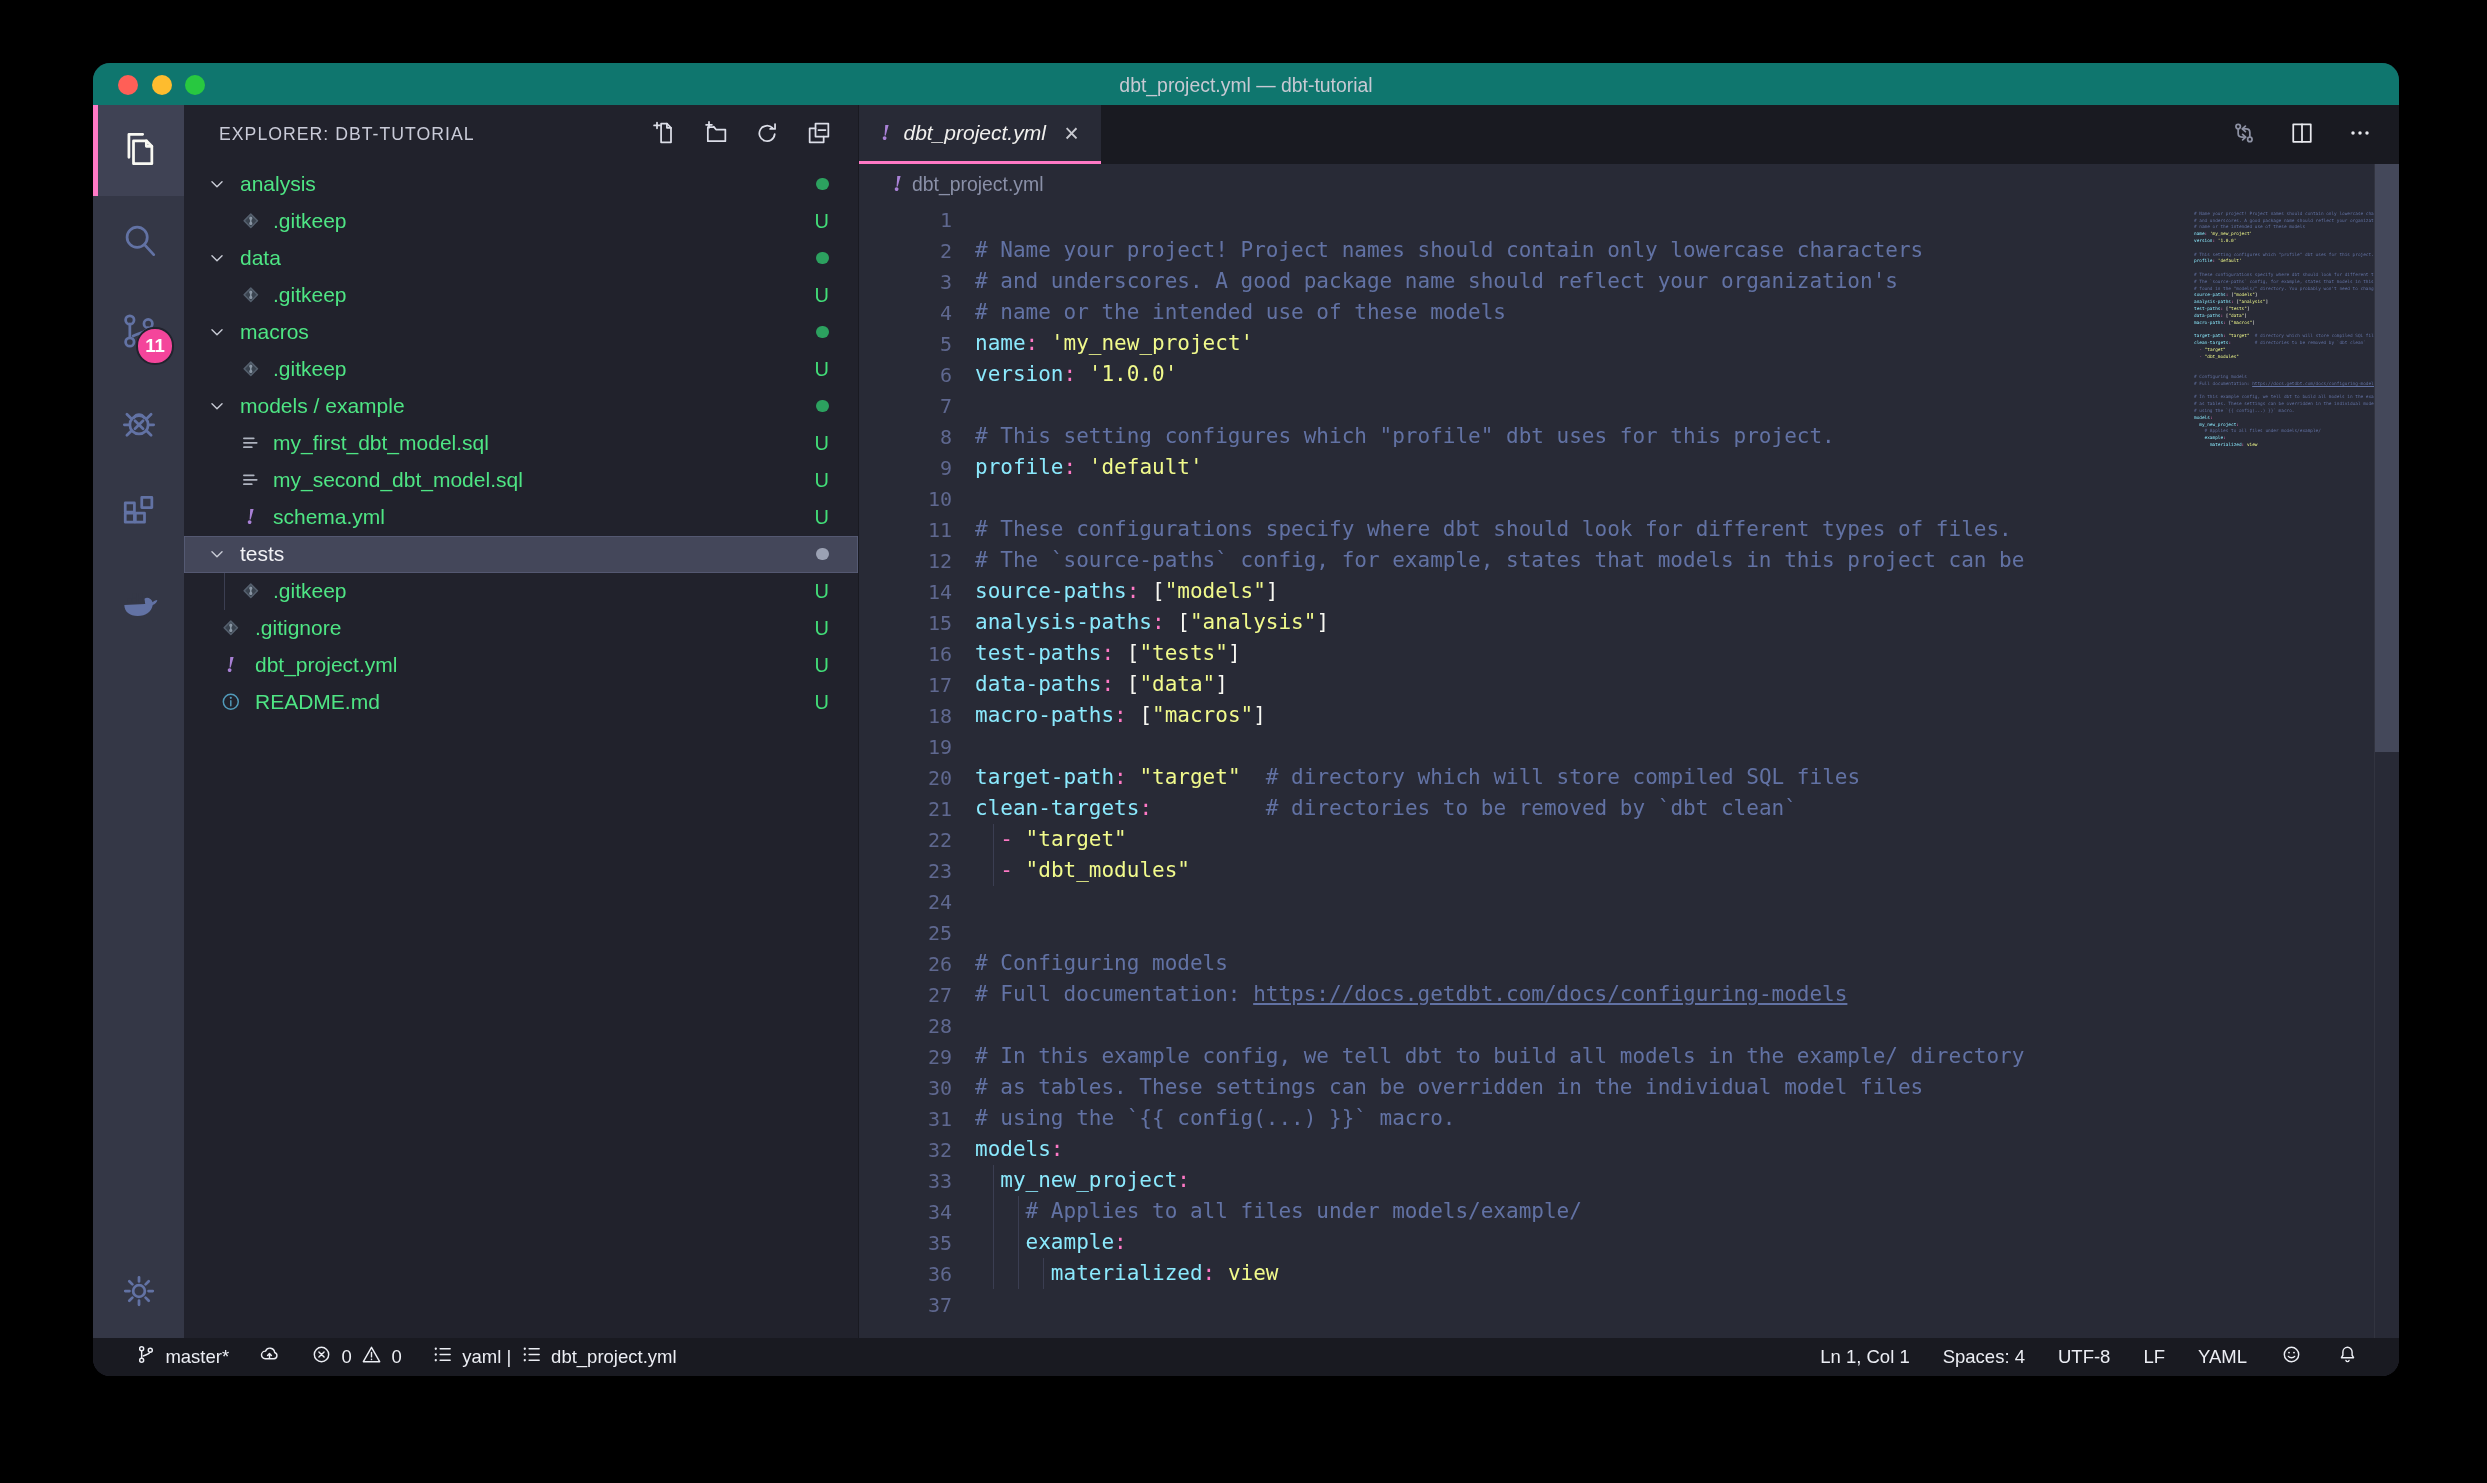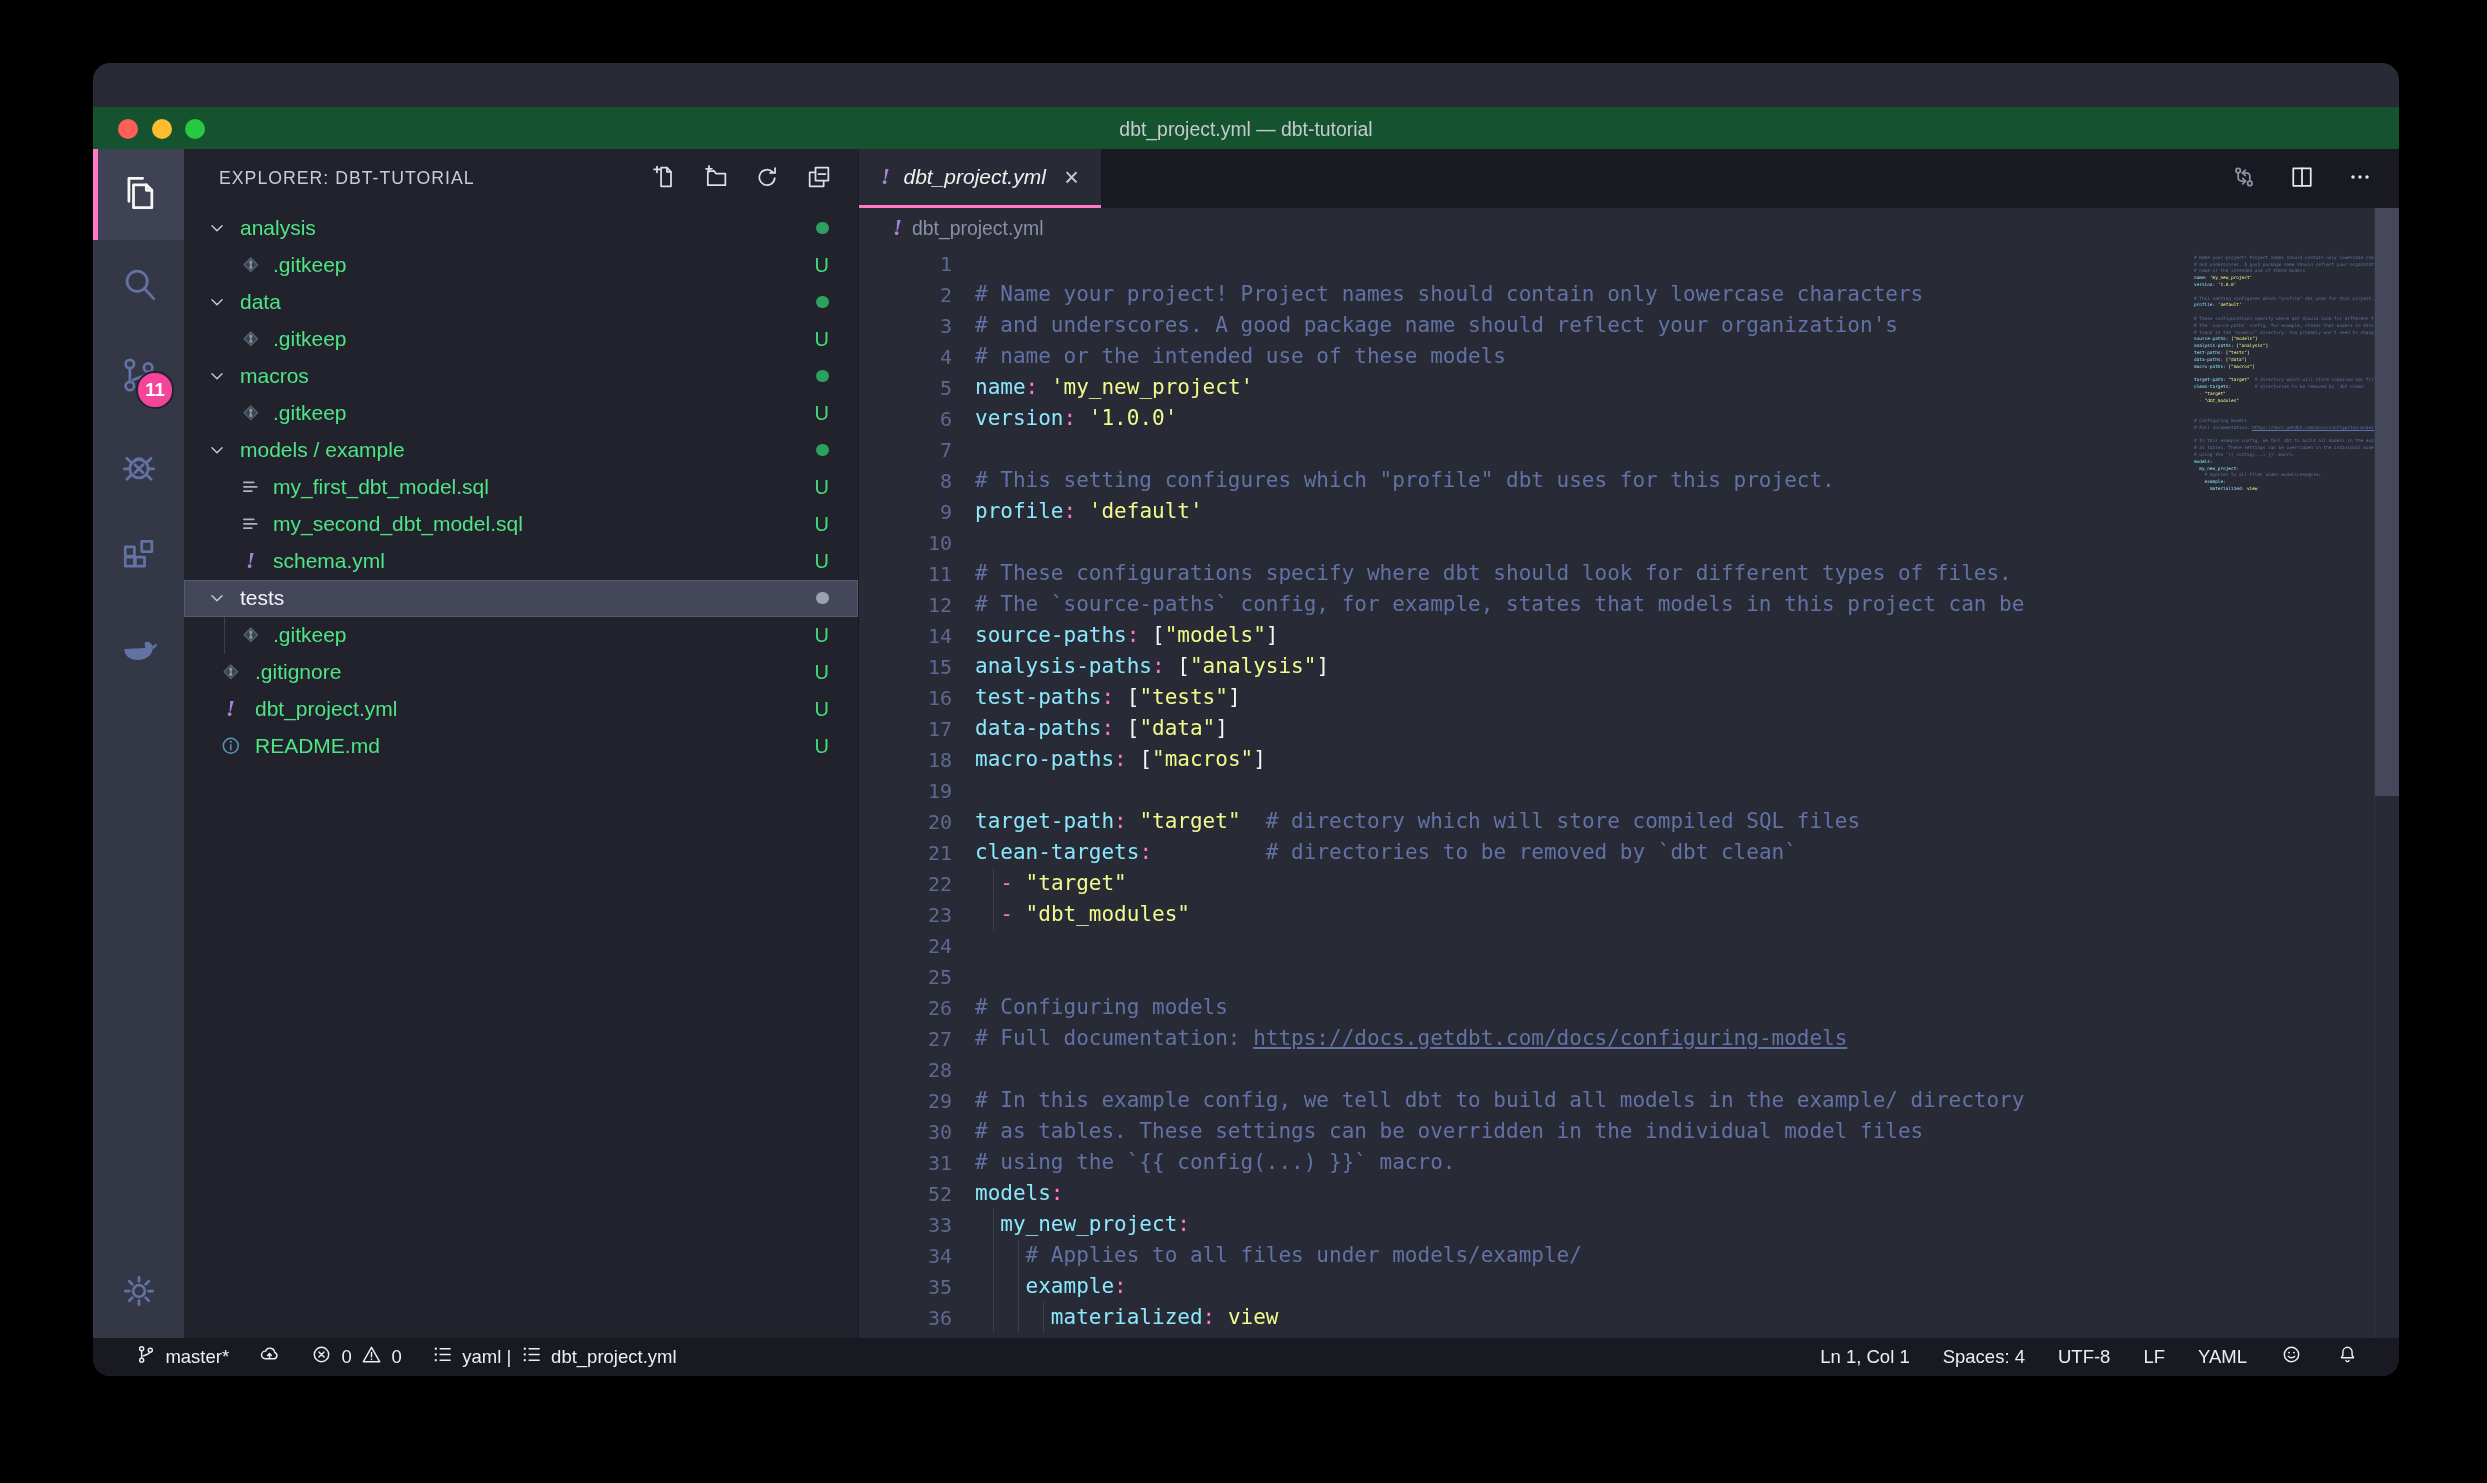--- a/index.html
+++ b/index.html
@@ -1,20 +1,20 @@
 <!DOCTYPE html>
 <html style="font-size:13.5px"><head>
 <meta charset="utf-8">
 <style>
   html,body{margin:0;padding:0;background:#000;width:2487px;height:1484px;overflow:hidden;
     font-family:"Liberation Sans",sans-serif;-webkit-font-smoothing:antialiased;}
   #window{position:absolute;left:93px;top:63px;width:2306px;height:1313px;background:#282a36;
     border-radius:17px;overflow:hidden;box-shadow:0 34px 101px rgba(0,0,0,.8);display:flex;flex-direction:column;}
   
-  #titlebar{height:42px;background:#14532d;position:relative;flex:0 0 auto;margin-top:44px;}
+  #titlebar{height:42px;background:#0f766e;position:relative;flex:0 0 auto;}
   .lights{position:absolute;left:25px;top:11.8px;display:flex;gap:13.5px;}
   .light{width:20px;height:20px;border-radius:50%;}
   #win-title{position:absolute;left:0;right:0;top:0;height:42px;line-height:44px;text-align:center;
     color:#c7c9d3;font-size:19.4px;}
   
   #main{flex:1 1 auto;display:flex;min-height:0;}
   
   #activitybar{width:91px;background:#343746;display:flex;flex-direction:column;flex:0 0 auto;}
   .act-item{height:91px;display:flex;align-items:center;justify-content:center;position:relative;color:#6272a4;cursor:pointer;}
   .act-item.active{background:#3f4254;color:#f8f8f2;}
@@ -386,21 +386,21 @@
           <div class="cline"><span class="lnum">22</span><span class="ctext"><span class="iguide" style="left:17.7px"></span><span class="t-w">  </span><span class="t-p">- </span><span class="t-s">"target"</span></span></div>
           <div class="cline"><span class="lnum">23</span><span class="ctext"><span class="iguide" style="left:17.7px"></span><span class="t-w">  </span><span class="t-p">- </span><span class="t-s">"dbt_modules"</span></span></div>
           <div class="cline"><span class="lnum">24</span><span class="ctext"></span></div>
           <div class="cline"><span class="lnum">25</span><span class="ctext"></span></div>
           <div class="cline"><span class="lnum">26</span><span class="ctext"><span class="t-c"># Configuring models</span></span></div>
           <div class="cline"><span class="lnum">27</span><span class="ctext"><span class="t-c"># Full documentation: </span><span class="t-u">https://docs.getdbt.com/docs/configuring-models</span></span></div>
           <div class="cline"><span class="lnum">28</span><span class="ctext"></span></div>
           <div class="cline"><span class="lnum">29</span><span class="ctext"><span class="t-c"># In this example config, we tell dbt to build all models in the example/ directory</span></span></div>
           <div class="cline"><span class="lnum">30</span><span class="ctext"><span class="t-c"># as tables. These settings can be overridden in the individual model files</span></span></div>
           <div class="cline"><span class="lnum">31</span><span class="ctext"><span class="t-c"># using the `{{ config(...) }}` macro.</span></span></div>
-          <div class="cline"><span class="lnum">52</span><span class="ctext"><span class="t-k">models</span><span class="t-p">:</span></span></div>
+          <div class="cline"><span class="lnum">32</span><span class="ctext"><span class="t-k">models</span><span class="t-p">:</span></span></div>
           <div class="cline"><span class="lnum">33</span><span class="ctext"><span class="iguide" style="left:17.7px"></span><span class="t-w">  </span><span class="t-k">my_new_project</span><span class="t-p">:</span></span></div>
           <div class="cline"><span class="lnum">34</span><span class="ctext"><span class="iguide" style="left:17.7px"></span><span class="iguide" style="left:43px"></span><span class="t-w">    </span><span class="t-c"># Applies to all files under models/example/</span></span></div>
           <div class="cline"><span class="lnum">35</span><span class="ctext"><span class="iguide" style="left:17.7px"></span><span class="iguide" style="left:43px"></span><span class="t-w">    </span><span class="t-k">example</span><span class="t-p">:</span></span></div>
           <div class="cline"><span class="lnum">36</span><span class="ctext"><span class="iguide" style="left:17.7px"></span><span class="iguide" style="left:43px"></span><span class="iguide" style="left:68px"></span><span class="t-w">      </span><span class="t-k">materialized</span><span class="t-p">:</span><span class="t-w"> </span><span class="t-s">view</span></span></div>
           <div class="cline"><span class="lnum">37</span><span class="ctext"></span></div>
         </div>
       <div id="minimap">
           <pre id="minimap-pre"> 
 <span class="t-c"># Name your project! Project names should contain only lowercase characters</span>
 <span class="t-c"># and underscores. A good package name should reflect your organization's</span>

